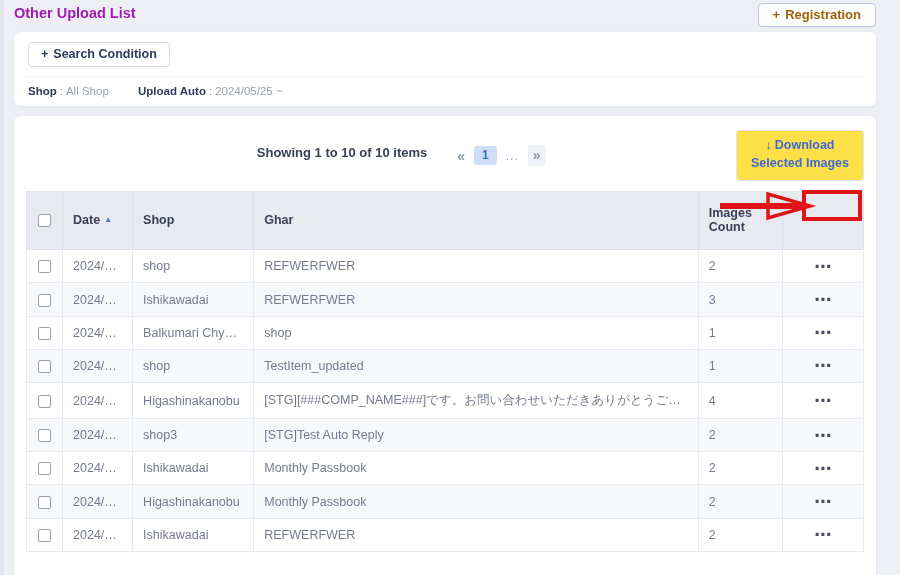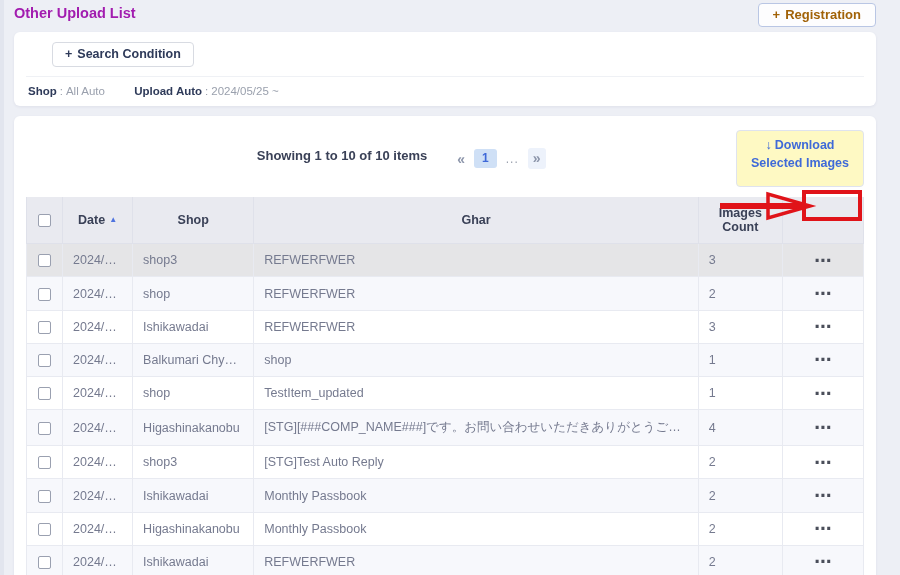--- a/index.html
+++ b/index.html
@@ -25,21 +25,21 @@
 
   
   .card {
     background:#ffffff; border-radius:6px;
     box-shadow:0 1px 3px rgba(60,70,110,.08);
   }
   .card-search { padding:10px 14px 9px; margin-bottom:10px; }
   .btn-search {
     background:#fff; border:1px solid #d8dbe2; border-radius:4px;
     color:#2e3a59; font-weight:bold; font-size:12.5px; padding:4px 12px 5px;
-    font-family:"Liberation Sans", sans-serif; cursor:pointer;margin-left:24px;
+    font-family:"Liberation Sans", sans-serif; cursor:pointer;
   }
   .btn-search .plus { margin-right:5px; }
   .search-divider { border:none; border-top:1px solid #eff1f5; margin:9px -2px 8px; }
   .filter-line { font-size:11.5px; }
   .filter-item { margin-right:26px; }
   .filter-label { font-weight:bold; color:#2e3a59; }
   .filter-colon { color:#9aa0ad; margin:0 3px; }
   .filter-value { color:#9aa0ad; }
 
   
@@ -51,34 +51,34 @@
   .showing-text { font-size:13px; font-weight:bold; color:#3a4157; }
 
   .pagination { display:flex; align-items:center; gap:9px; }
   .pg-chief { color:#8d96ab; font-weight:bold; font-size:14px; cursor:pointer; }
   .pg-page { background:#cfe0f6; color:#3e68d8; font-weight:bold; font-size:12px;
              border-radius:3px; padding:2px 8px 3px; cursor:pointer; }
   .pg-ellipsis { color:#9aa0ad; font-size:12px; letter-spacing:1px; }
   .pg-next-box { background:#edf2fb; border-radius:3px; padding:1px 5px 2px; cursor:pointer; }
 
   .btn-download {
-    background:#fef9c3; border:1px solid #dfe3ee; border-radius:4px;
+    background:#fde047; border:1px solid #dfe3ee; border-radius:4px;
     color:#3f6ad8; font-weight:bold; font-size:12.5px; line-height:1.45;
-    padding:5px 14px 14px; text-align:center; cursor:pointer;
+    padding:5px 14px 8px; text-align:center; cursor:pointer;
     font-family:"Liberation Sans", sans-serif;
   }
   .btn-download .dl-icon { margin-right:3px; }
 
   
   table { width:100%; border-collapse:collapse; table-layout:fixed; }
   col.c-chk { width:36px; } col.c-date { width:70px; } col.c-shop { width:121px; }
   col.c-title { width:444px; } col.c-count { width:84px; } col.c-act { width:81px; }
   thead th {
     background:#e9eaf0; color:#3a4157; font-size:12.5px; font-weight:bold;
-    text-align:center; padding:9px 10px; border:1px solid #dfe1ea; border-top:none;
+    text-align:left; padding:15px 10px; border:1px solid #dfe1ea; border-top:none;
   }
   thead th.th-chk { text-align:center; padding:9px 4px; }
   td {
     font-size:12.5px; color:#757a8f; padding:9px 10px;
     border:1px solid #e8eaf1; overflow:hidden; white-space:nowrap; text-overflow:ellipsis;
     background:#fff;
   }
   tbody tr:nth-child(even) td { background:#f7f8fc; }
   tbody tr.row-highlight td { background:#e5e5e7; }
   td.td-chk { text-align:center; padding:9px 4px; }
@@ -110,21 +110,21 @@
   <div class="page-header">
     <div class="page-title">Other Upload List</div>
     <button class="btn-registration"><span class="plus">+</span><span>Registration</span></button>
   </div>
 
   <div class="card card-search">
     <button class="btn-search"><span class="plus">+</span><span>Search Condition</span></button>
     <hr class="search-divider">
     <div class="filter-line">
       <span class="filter-item">
-        <span class="filter-label">Shop</span><span class="filter-colon">:</span><span class="filter-value">All Auto</span>
+        <span class="filter-label">Shop</span><span class="filter-colon">:</span><span class="filter-value">All Shop</span>
       </span>
       <span class="filter-item">
         <span class="filter-label">Upload Auto</span><span class="filter-colon">:</span><span class="filter-value">2024/05/25 ~</span>
       </span>
     </div>
   </div>
 
   <div class="card card-main">
 
     <div class="toolbar">
@@ -159,28 +159,20 @@
         <tr>
           <th class="th-chk"><input type="checkbox" style=""></th>
           <th><span>Date</span><span class="sort-icon">▲</span></th>
           <th>Shop</th>
           <th>Ghar</th>
           <th>Images Count</th>
           <th></th>
         </tr>
       </thead>
       <tbody>
-        <tr class="row-highlight">
-          <td class="td-chk"><input type="checkbox" style=""></td>
-          <td>2024/06/11</td>
-          <td>shop3</td>
-          <td>REFWERFWER</td>
-          <td>3</td>
-          <td class="td-act"><button class="btn-dots">⋯</button></td>
-        </tr>
         <tr>
           <td class="td-chk"><input type="checkbox" style=""></td>
           <td>2024/06/07</td>
           <td>shop</td>
           <td>REFWERFWER</td>
           <td>2</td>
           <td class="td-act"><button class="btn-dots">⋯</button></td>
         </tr>
         <tr>
           <td class="td-chk"><input type="checkbox" style=""></td>

